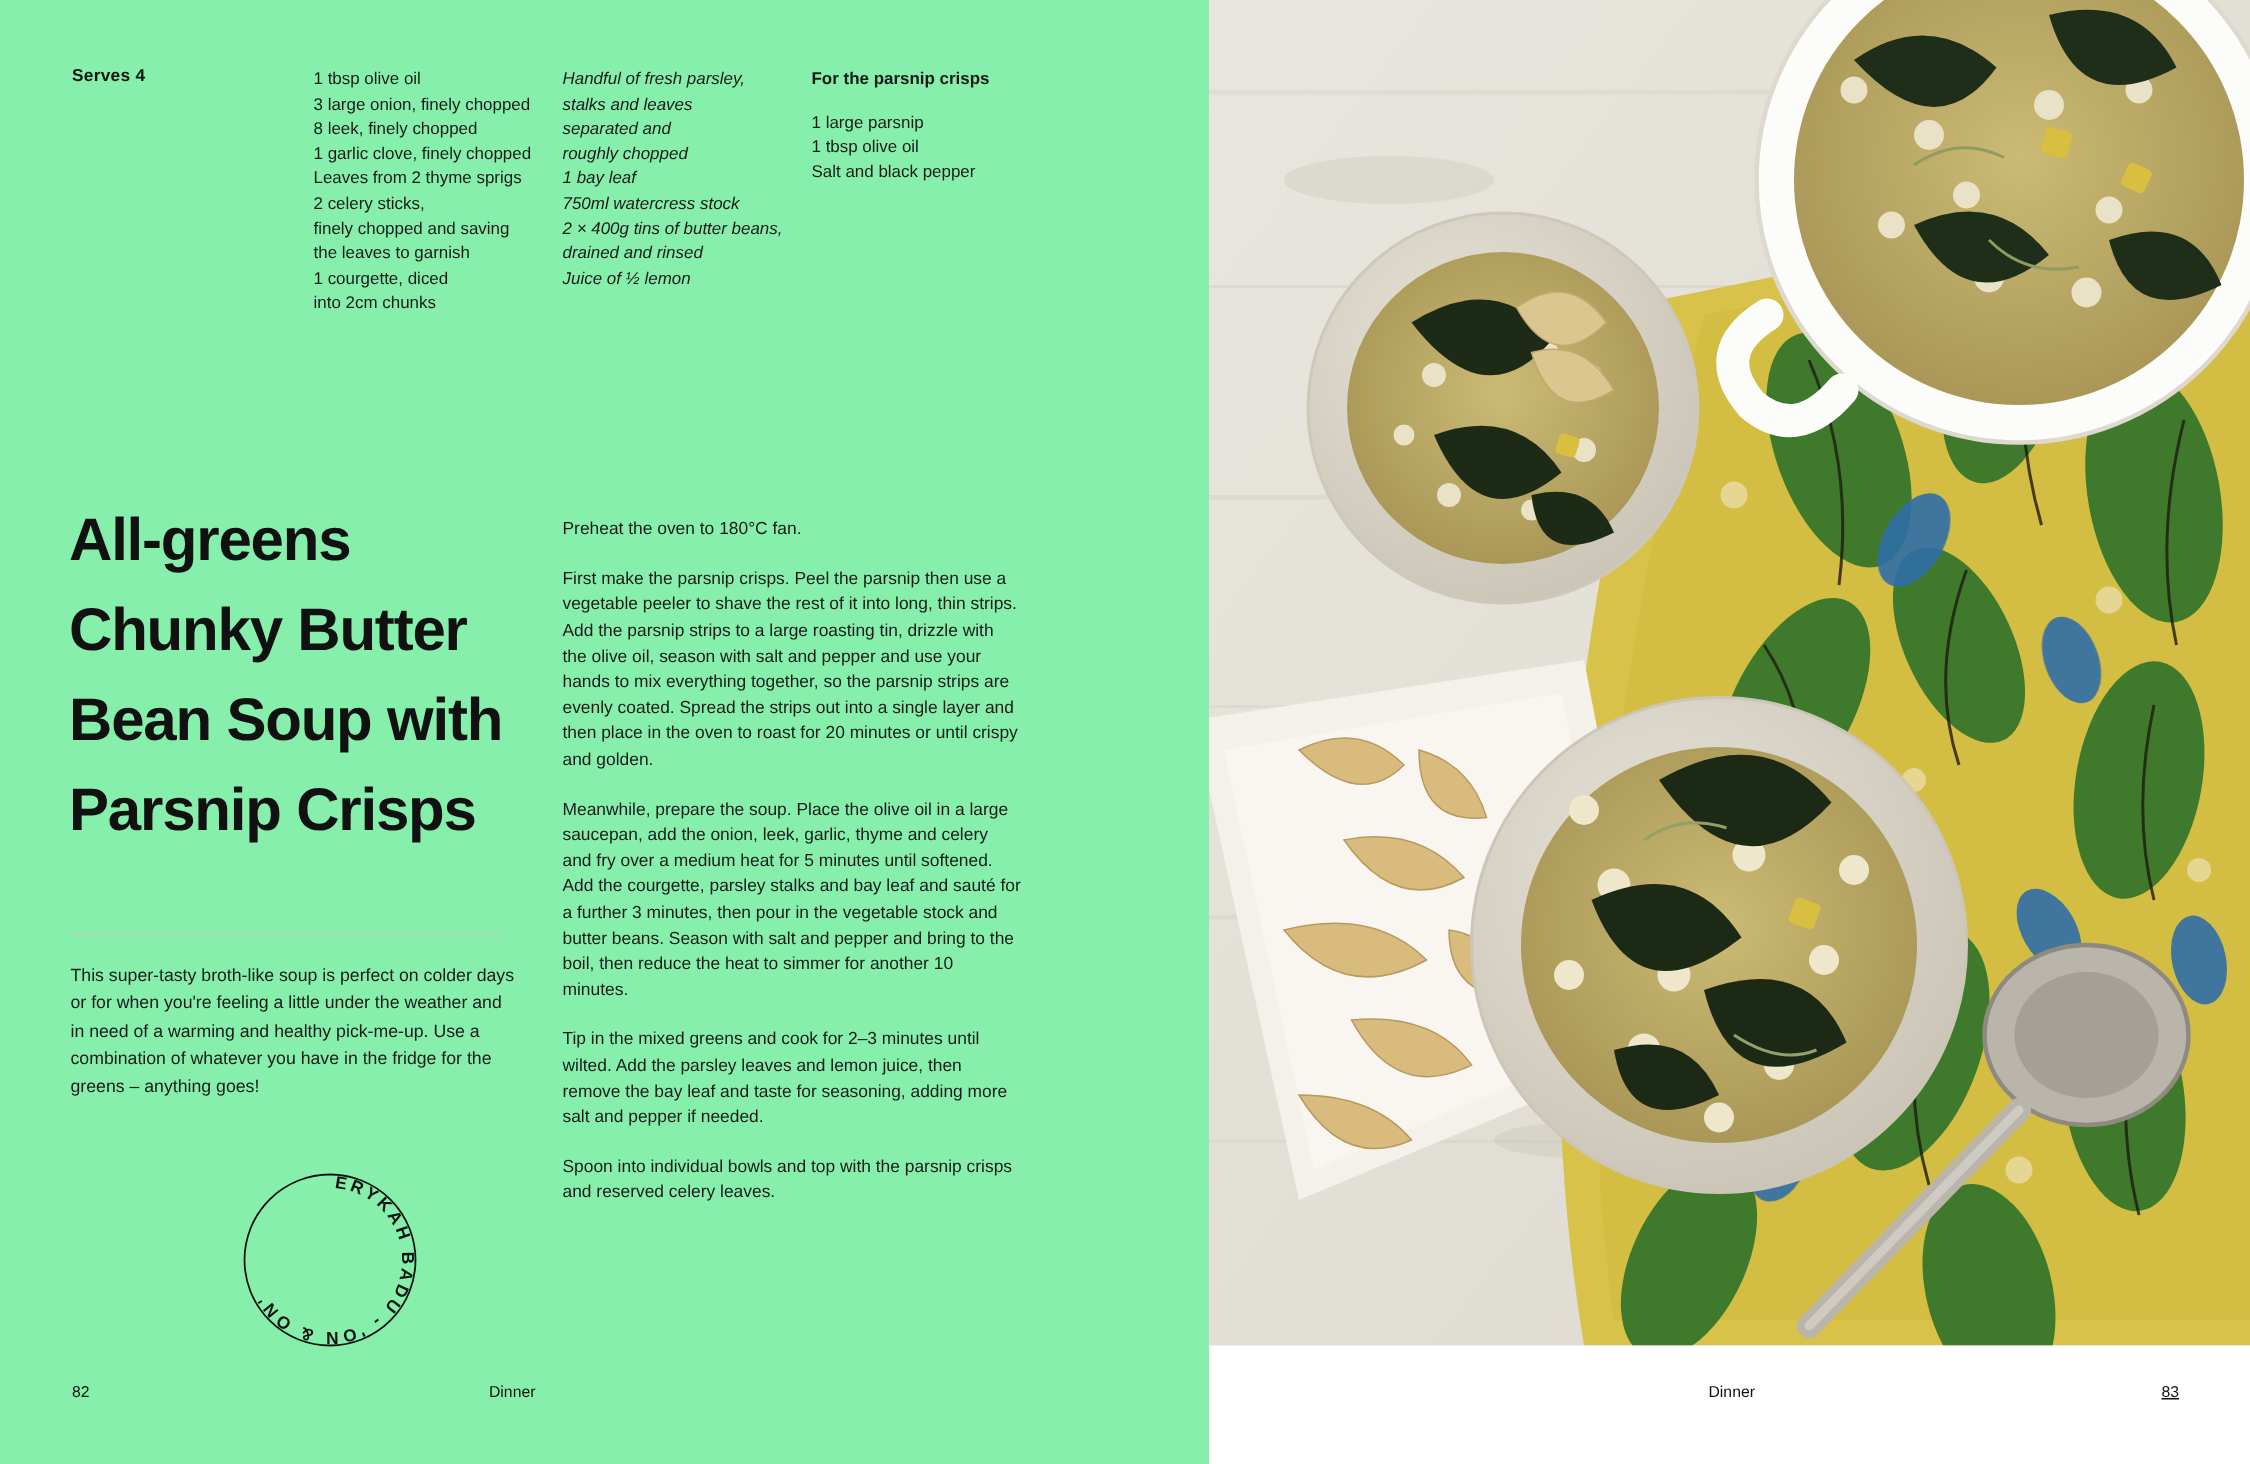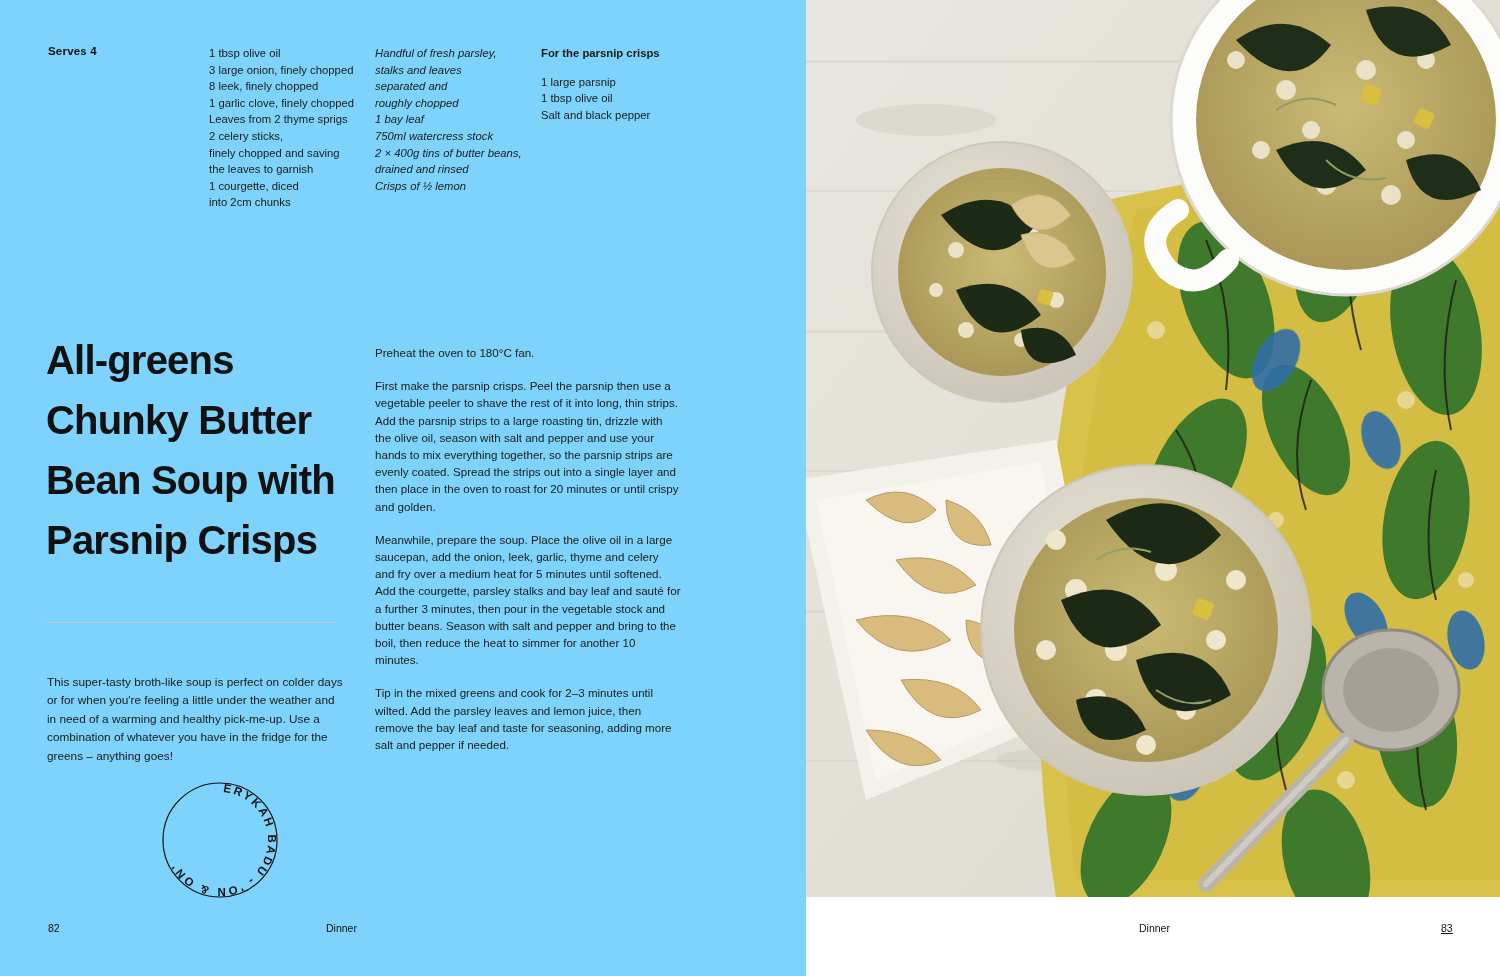--- a/index.html
+++ b/index.html
@@ -21,21 +21,21 @@
     height: 976px;
     display: block;
   }
 
   
   .page-left {
     position: absolute;
     left: 0; top: 0;
     width: 806px;
     height: 976px;
-    background: #7dd3fc;
+    background: #86efac;
   }
 
   
   .serves {
     position: absolute;
     left: 48px;
     top: 45px;
     font-size: 11.5px;
     font-weight: bold;
     letter-spacing: 0.2px;
@@ -87,21 +87,21 @@
     left: 47px;
     top: 622px;
     width: 287px;
     height: 1px;
     background: #c9c9c9;
   }
 
   .intro {
     position: absolute;
     left: 47px;
-    top: 673px;
+    top: 641px;
     width: 296px;
     font-size: 11.8px;
     line-height: 18.4px;
     color: #1a1a1a;
   }
 
   
   .stamp {
     position: absolute;
     left: 155px;
@@ -204,21 +204,21 @@
     <div class="ing-col c2">
       <ul>
         <li>Handful of fresh parsley,
     stalks and leaves
     separated and
     roughly chopped</li>
         <li>1 bay leaf</li>
         <li>750ml watercress stock</li>
         <li>2 × 400g tins of butter beans,
     drained and rinsed</li>
-        <li>Crisps of ½ lemon</li>
+        <li>Juice of ½ lemon</li>
       </ul>
     </div>
 
     <div class="ing-col c3">
       <div class="sub-head">For the parsnip crisps</div>
       <ul>
         <li>1 large parsnip</li>
         <li>1 tbsp olive oil</li>
         <li>Salt and black pepper</li>
       </ul>
@@ -240,20 +240,21 @@
           <textPath href="#circpath" startOffset="26%">ERYKAH BADU - 'ON &amp; ON'</textPath>
         </text>
       </svg>
     </div>
 
     <div class="method">
       <p>Preheat the oven to 180°C fan.</p>
       <p>First make the parsnip crisps. Peel the parsnip then use a vegetable peeler to shave the rest of it into long, thin strips. Add the parsnip strips to a large roasting tin, drizzle with the olive oil, season with salt and pepper and use your hands to mix everything together, so the parsnip strips are evenly coated. Spread the strips out into a single layer and then place in the oven to roast for 20 minutes or until crispy and golden.</p>
       <p>Meanwhile, prepare the soup. Place the olive oil in a large saucepan, add the onion, leek, garlic, thyme and celery and fry over a medium heat for 5 minutes until softened. Add the courgette, parsley stalks and bay leaf and sauté for a further 3 minutes, then pour in the vegetable stock and butter beans. Season with salt and pepper and bring to the boil, then reduce the heat to simmer for another 10 minutes.</p>
       <p>Tip in the mixed greens and cook for 2–3 minutes until wilted. Add the parsley leaves and lemon juice, then remove the bay leaf and taste for seasoning, adding more salt and pepper if needed.</p>
+      <p>Spoon into individual bowls and top with the parsnip crisps and reserved celery leaves.</p>
     </div>
 
     <div class="folio-left">82</div>
     <div class="runhead-left">Dinner</div>
   </div>
 
   <div class="page-right">
     <div class="photo">
       <svg width="694" height="897" viewBox="0 0 694 897" xmlns="http://www.w3.org/2000/svg">
         <defs>

